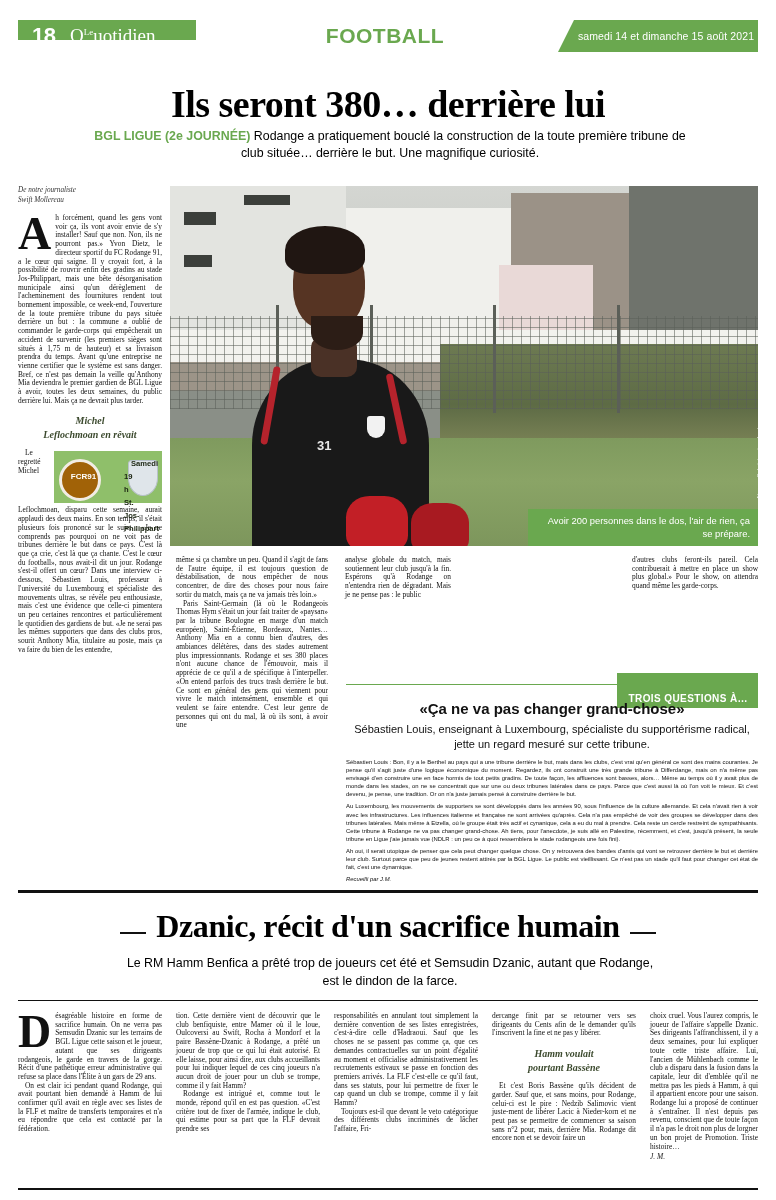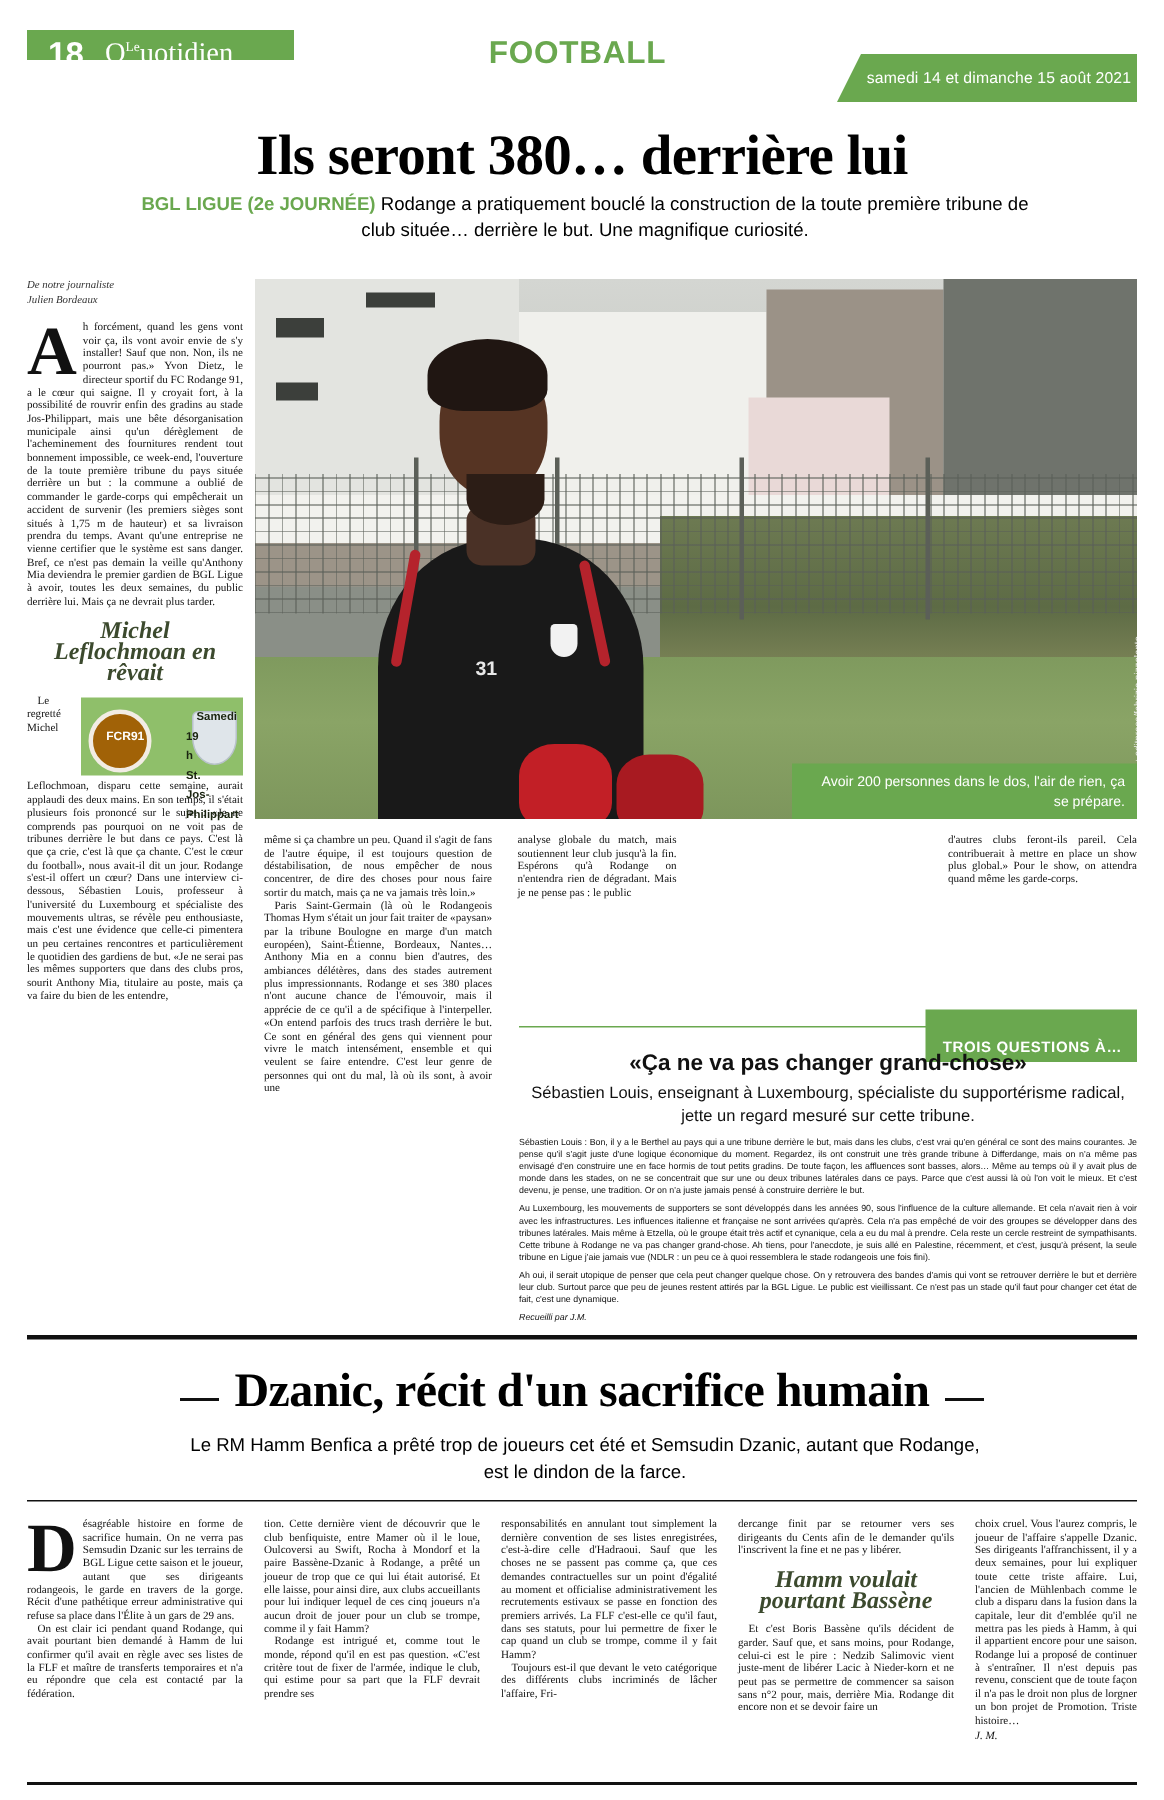--- a/index.html
+++ b/index.html
@@ -13,21 +13,21 @@
      border-top:32px solid #6aa84f;border-right:16px solid transparent;}
   .mh-pageno{position:absolute;left:14px;top:3px;color:#fff;font-family:"Liberation Sans",sans-serif;
      font-weight:bold;font-size:22px;letter-spacing:-0.5px;}
   .mh-logo{position:absolute;left:52px;top:5px;color:#fff;font-family:"Liberation Serif",serif;
      font-size:19px;font-style:normal;letter-spacing:0px;}
   .mh-logo .sup{font-size:9px;vertical-align:super;}
   .mh-center{position:absolute;left:178px;top:0;right:184px;height:32px;background:#fff;
      display:flex;align-items:center;justify-content:center;}
   .mh-title{color:#6aa84f;font-family:"Liberation Sans",sans-serif;font-weight:bold;
      font-size:21px;letter-spacing:0.5px;}
-  .mh-right{position:absolute;right:0;top:16px;height:32px;width:184px;background:#6aa84f;
+  .mh-right{position:absolute;right:0;top:0;height:32px;width:184px;background:#6aa84f;
      display:flex;align-items:center;justify-content:center;}
   .mh-right:before{content:"";position:absolute;left:-16px;top:0;width:0;height:0;
      border-bottom:32px solid #6aa84f;border-left:16px solid transparent;}
   .mh-date{color:#fff;font-family:"Liberation Sans",sans-serif;font-size:10.5px;letter-spacing:0.1px;}
 
   
   .hl1{position:absolute;left:18px;top:82px;width:740px;text-align:center;
        font-family:"Liberation Serif",serif;font-weight:bold;font-size:38px;letter-spacing:-0.5px;}
   .sub1{position:absolute;left:90px;top:128px;width:600px;text-align:center;
        font-family:"Liberation Sans",sans-serif;font-size:12.4px;line-height:17px;}
@@ -75,21 +75,21 @@
   
   .col{position:absolute;font-family:"Liberation Serif",serif;font-size:7.4px;line-height:8.7px;
        text-align:justify;color:#111;}
   .col p{margin:0 0 0 0;text-indent:7px;}
   .col p.noind{text-indent:0;}
   .byline{font-family:"Liberation Serif",serif;font-style:italic;font-size:7.2px;line-height:9.5px;
        color:#333;margin-bottom:9px;}
   .dropcap{float:left;font-family:"Liberation Serif",serif;font-size:46px;line-height:36px;
        font-weight:bold;padding:2px 4px 0 0;}
   .subhead{font-family:"Liberation Serif",serif;font-style:italic;font-weight:bold;
-       font-size:16px;line-height:14px;text-align:center;color:#3c4a2e;margin:9px 0 7px;}
+       font-size:10px;line-height:14px;text-align:center;color:#3c4a2e;margin:9px 0 7px;}
 
   
   .matchbox{float:right;width:108px;height:52px;background:#8fbf6a;margin:2px 0 3px 5px;
        position:relative;}
   .mb-logo1{position:absolute;left:5px;top:8px;width:36px;height:36px;border-radius:50%;
        background:#a16207;border:3px solid #f2ece4;}
   .mb-logo1 span{position:absolute;left:0;right:0;top:11px;text-align:center;color:#fff;
        font-family:"Liberation Sans",sans-serif;font-size:8px;font-weight:bold;}
   .mb-logo2{position:absolute;right:4px;top:9px;width:28px;height:34px;background:#dfe5ea;
        border-radius:4px 4px 50% 50%;border:1px solid #b8c2ca;}
@@ -174,21 +174,21 @@
     <div class="pl-beard"></div>
     <div class="pl-glove1"></div>
     <div class="pl-glove2"></div>
     <div class="ph-credit">Photo : editpress/fabrizio pizzolante</div>
     <div class="capbox">Avoir 200 personnes dans le dos, l'air de rien, ça se prépare.</div>
   </div>
 
   <div class="col" style="left:18px;top:186px;width:144px;">
     <div class="byline">
       <div>De notre journaliste</div>
-      <div>Julien Bordeaux</div>
+      <div>Swift Mollereau</div>
     </div>
     <p class="noind"><span class="dropcap">A</span><span>h forcément, quand les gens vont voir ça, ils vont avoir envie de s'y installer! Sauf que non. Non, ils ne pourront pas.» Yvon Dietz, le directeur sportif du FC Rodange 91, a le cœur qui saigne. Il y croyait fort, à la possibilité de rouvrir enfin des gradins au stade Jos-Philippart, mais une bête désorganisation municipale ainsi qu'un dérèglement de l'acheminement des fournitures rendent tout bonnement impossible, ce week-end, l'ouverture de la toute première tribune du pays située derrière un but : la commune a oublié de commander le garde-corps qui empêcherait un accident de survenir (les premiers sièges sont situés à 1,75 m de hauteur) et sa livraison prendra du temps. Avant qu'une entreprise ne vienne certifier que le système est sans danger. Bref, ce n'est pas demain la veille qu'Anthony Mia deviendra le premier gardien de BGL Ligue à avoir, toutes les deux semaines, du public derrière lui. Mais ça ne devrait plus tarder.</span></p>
     <div class="subhead">Michel<br>Leflochmoan en rêvait</div>
     <p><span class="matchbox">
         <span class="mb-logo1">
             <span>FCR91</span>
           </span>
         <span class="mb-logo2"></span>
         <span class="mb-txt">
           <span>Samedi</span><br>

